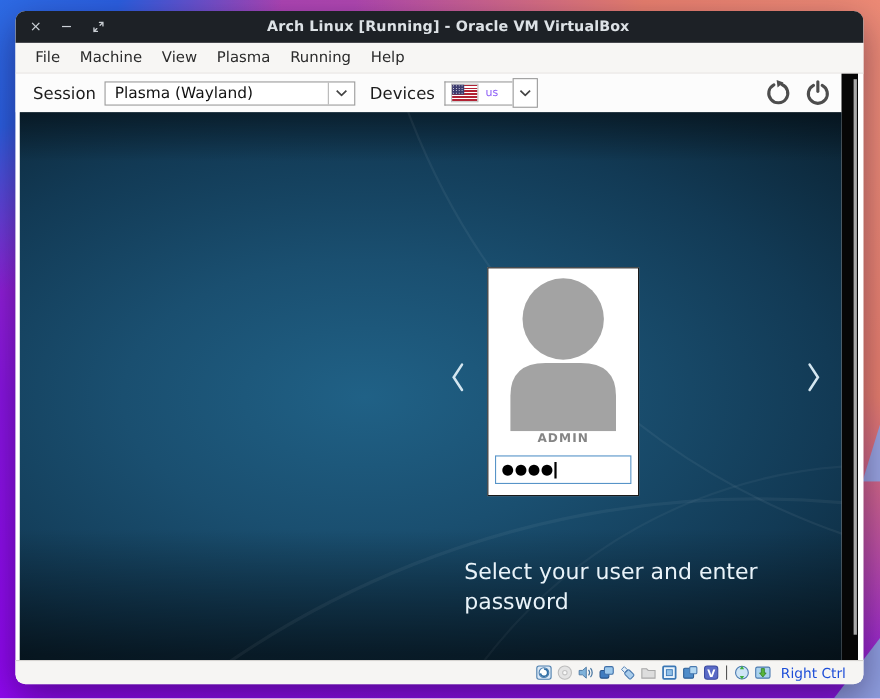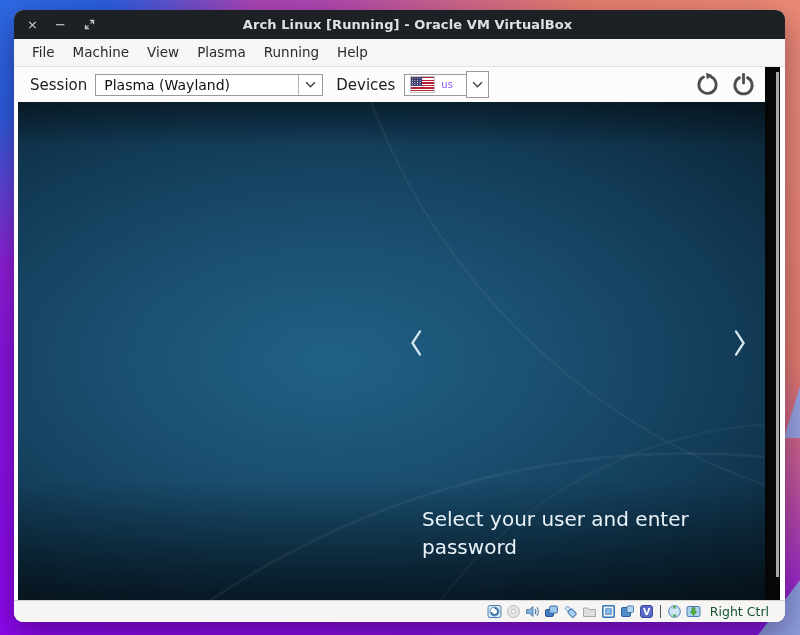--- a/index.html
+++ b/index.html
@@ -85,21 +85,21 @@
 
   .hint { position:absolute; left:404px; top:403px; width:268px; font-size:20px; line-height:1.42;
     color:#e9f3f9; }
 
   
   .statusbar { position:absolute; left:0; top:590px; width:771px; height:22px; background:#f6f5f3;
     border-top:1px solid #d6d4d1; display:flex; align-items:center; justify-content:flex-end;
     padding-right:16px; gap:4px; }
   .sicon { display:flex; align-items:center; }
   .sep { width:1px; height:13px; background:#555; margin:0 2px; }
-  .hostkey { font-size:12.5px; color:#14532d; margin-left:5px; white-space:nowrap; }
+  .hostkey { font-size:12.5px; color:#1d4ed8; margin-left:5px; white-space:nowrap; }
 </style>
 </head>
 <body>
 
 <div class="wallpaper">
   <div class="wedge1"></div>
   <div class="wedge2"></div>
 </div>
 
 <div class="vbox-window">
@@ -177,20 +177,31 @@
       <svg width="16" height="34" viewBox="0 0 18 34">
         <path d="M13.5 4 L5 17 L13.5 30" stroke="#d4e6f0" stroke-width="2.6" fill="none" stroke-linecap="round"></path>
       </svg>
     </div>
     <div class="chev chev-right">
       <svg width="16" height="34" viewBox="0 0 18 34">
         <path d="M4.5 4 L13 17 L4.5 30" stroke="#d4e6f0" stroke-width="2.6" fill="none" stroke-linecap="round"></path>
       </svg>
     </div>
 
+    <div class="user-card">
+      <svg class="avatar" width="136" height="148" viewBox="0 0 136 148">
+        <circle cx="68" cy="46" r="37" fill="#a3a3a3"></circle>
+        <path d="M20 148 L20 116 Q20 86 52 86 L84 86 Q116 86 116 116 L116 148 Z" fill="#a3a3a3"></path>
+      </svg>
+      <div class="uname">ADMIN</div>
+      <div class="pwd-field">
+        <span class="pwd-dots">●●●●</span>
+          <span class="caret"></span>
+      </div>
+    </div>
 
     <div class="hint">Select your user and enter password</div>
   </div>
 
   <div class="statusbar">
     <span class="sicon">
       <svg width="15" height="15" viewBox="0 0 15 15">
         <rect x="1" y="1.5" width="13" height="12" rx="2" fill="#dce9f6" stroke="#4d7fae"></rect>
         <circle cx="7.5" cy="7.5" r="4.4" fill="#fff" stroke="#4d7fae"></circle>
         <path d="M7.5 4.2 a3.3 3.3 0 1 1 -3.2 4" stroke="#2e6da4" fill="none" stroke-width="1.4"></path>

